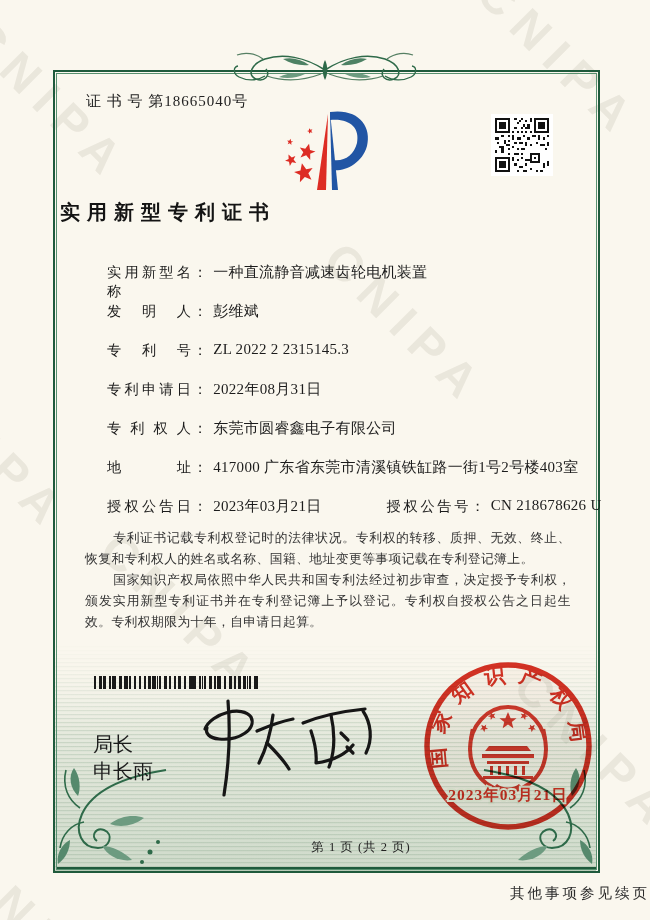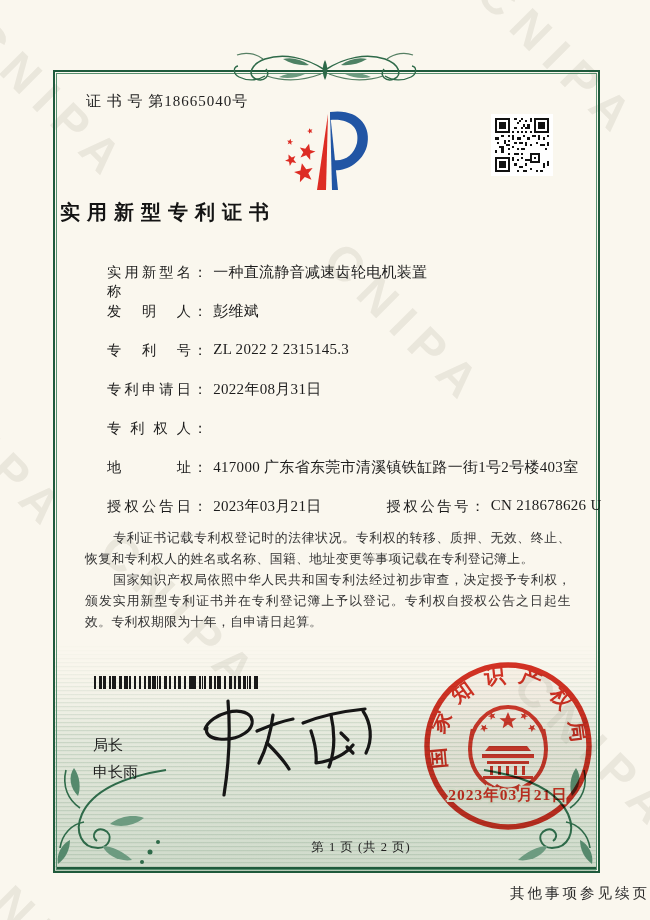--- a/index.html
+++ b/index.html
@@ -46,21 +46,21 @@
          font-size:12.8px;line-height:21px;letter-spacing:0.4px;text-align:justify;}
   .legal p{margin:0;text-indent:2.2em;}
 
   .barcode{position:absolute;left:94px;top:676px;width:164px;height:13px;z-index:3;
     background-image:
       repeating-linear-gradient(90deg,#191919 0 2px,transparent 2px 5px),
       repeating-linear-gradient(90deg,#191919 0 1px,transparent 1px 9px),
       repeating-linear-gradient(90deg,transparent 0 6px,#191919 6px 8px,transparent 8px 13px);}
 
   .officer{position:absolute;left:93px;top:731px;z-index:3;color:#1b1b1b;
-           font-family:"Liberation Sans","DejaVu Sans",sans-serif;font-size:15px;line-height:27px;}
+           font-family:"Liberation Sans","DejaVu Sans",sans-serif;font-size:20px;line-height:27px;}
   .signature{position:absolute;left:195px;top:695px;z-index:3;}
   .seal{position:absolute;left:421px;top:659px;z-index:4;mix-blend-mode:multiply;opacity:0.95;}
 
   .page-info{position:absolute;left:53px;top:839px;width:616px;text-align:center;
              font-size:12.5px;color:#222;letter-spacing:1px;z-index:3;}
   .foot-note{position:absolute;left:0;top:884px;width:650px;text-align:right;
              font-size:14.5px;color:#2b2b2b;letter-spacing:3px;z-index:3;}
 </style>
 </head>
 <body>
@@ -187,20 +187,21 @@
       <span class="fvalue">ZL 2022 2 2315145.3</span>
     </div>
     <div class="frow">
       <span class="flabel">专利申请日</span>
         <span class="fcolon">：</span>
       <span class="fvalue">2022年08月31日</span>
     </div>
     <div class="frow">
       <span class="flabel">专利权人</span>
         <span class="fcolon">：</span>
+      <span class="fvalue">东莞市圆睿鑫电子有限公司</span>
     </div>
     <div class="frow">
       <span class="flabel">地址</span>
         <span class="fcolon">：</span>
       <span class="fvalue">417000 广东省东莞市清溪镇铁缸路一街1号2号楼403室</span>
     </div>
     <div class="frow">
       <span class="fgroup">
         <span class="flabel">授权公告日</span>
           <span class="fcolon">：</span>

